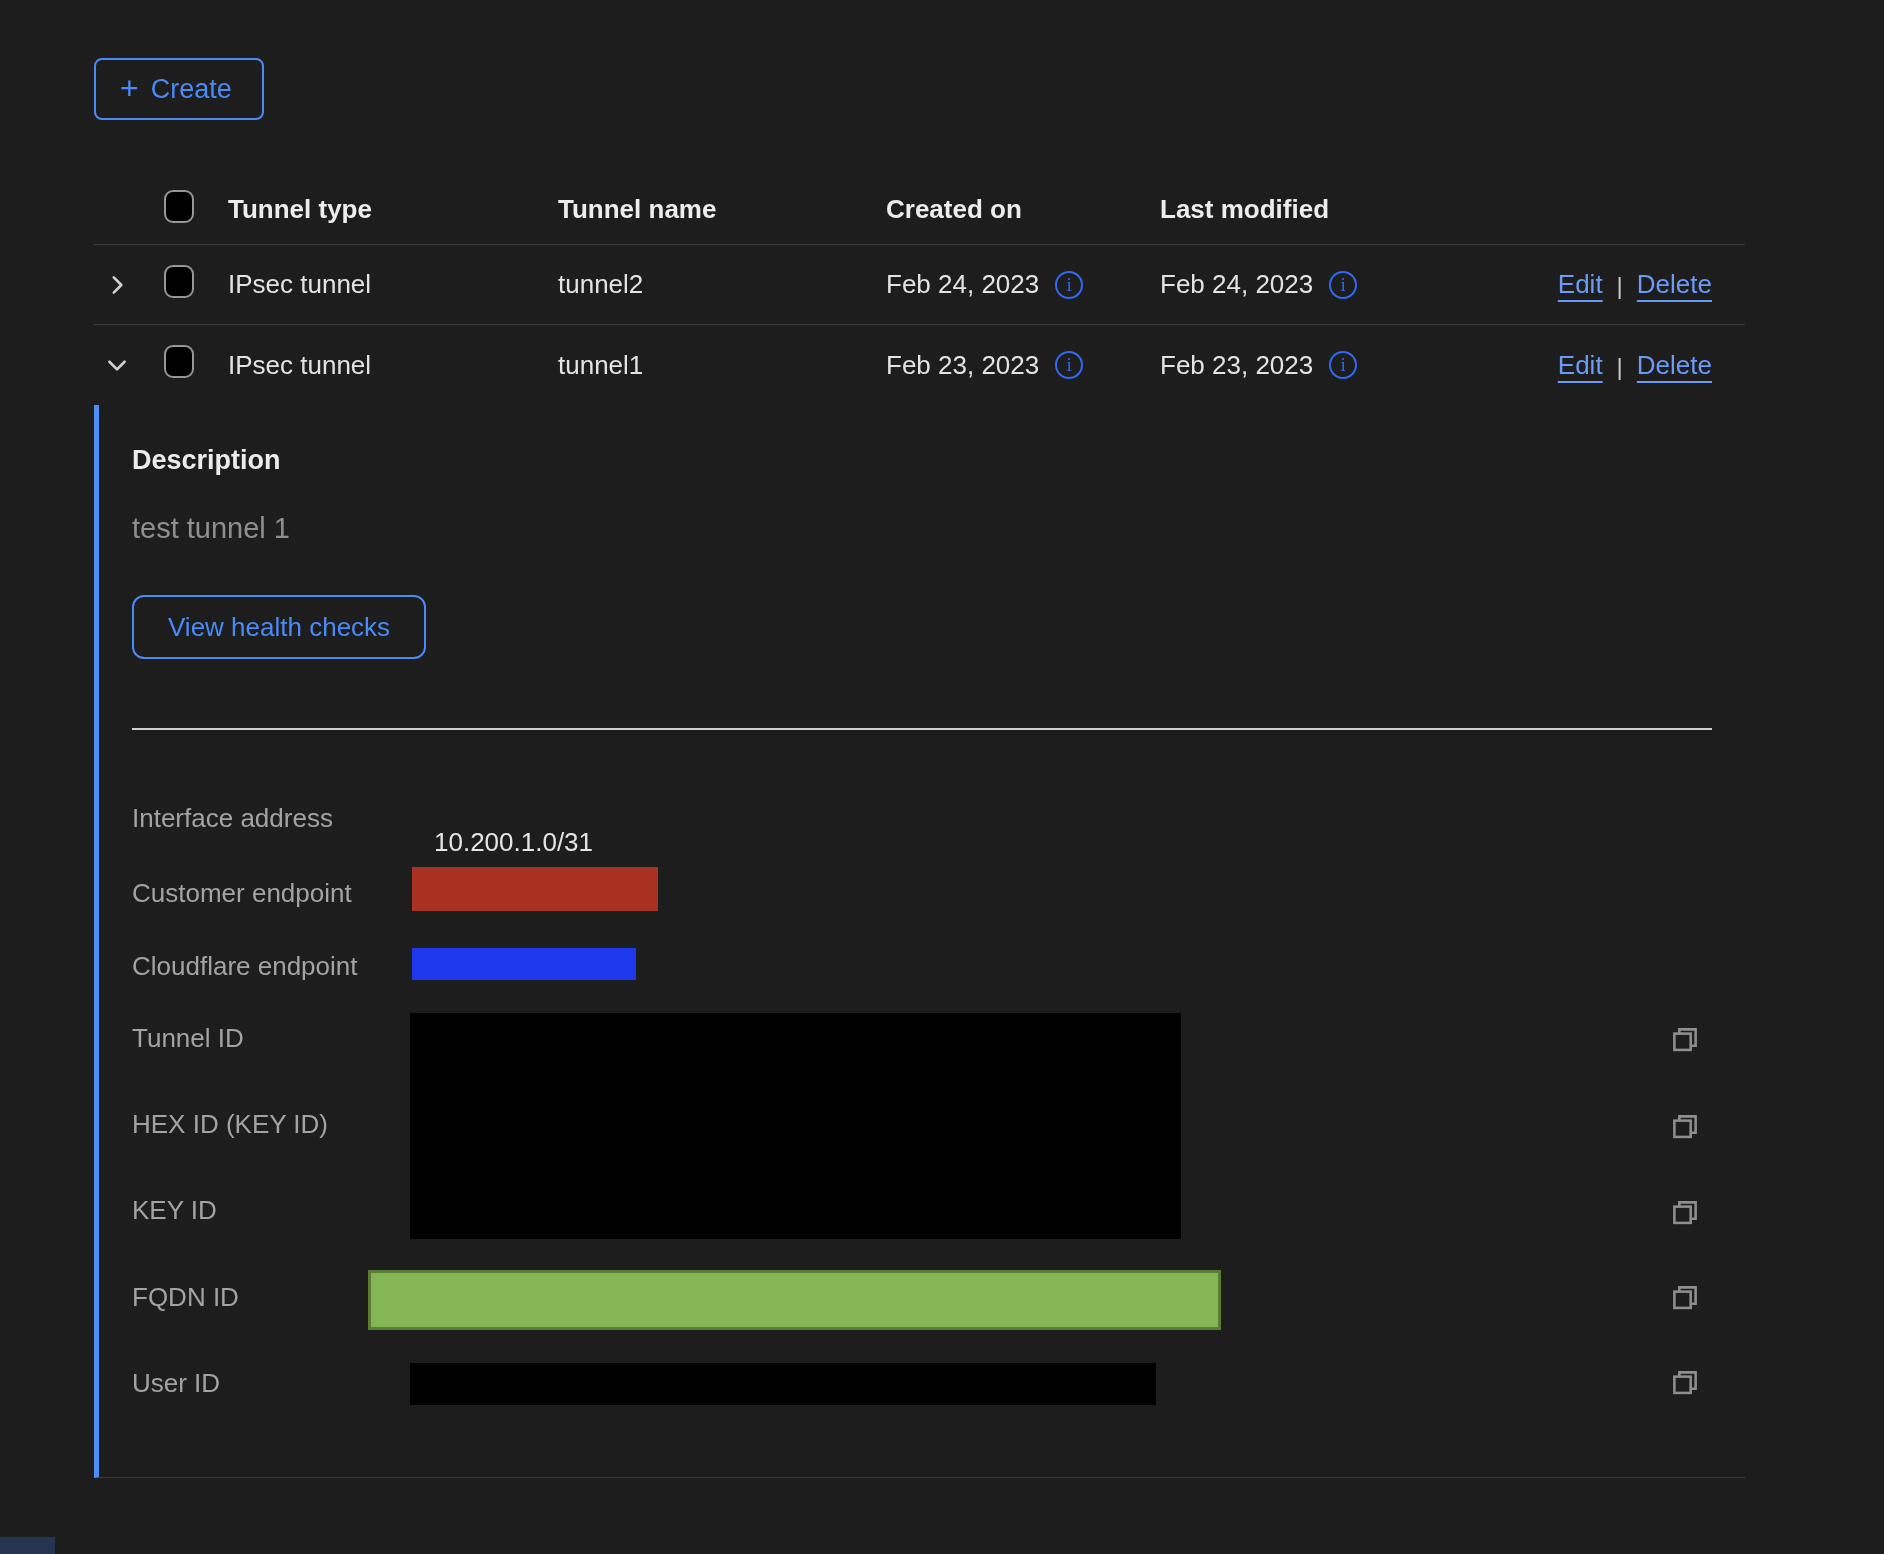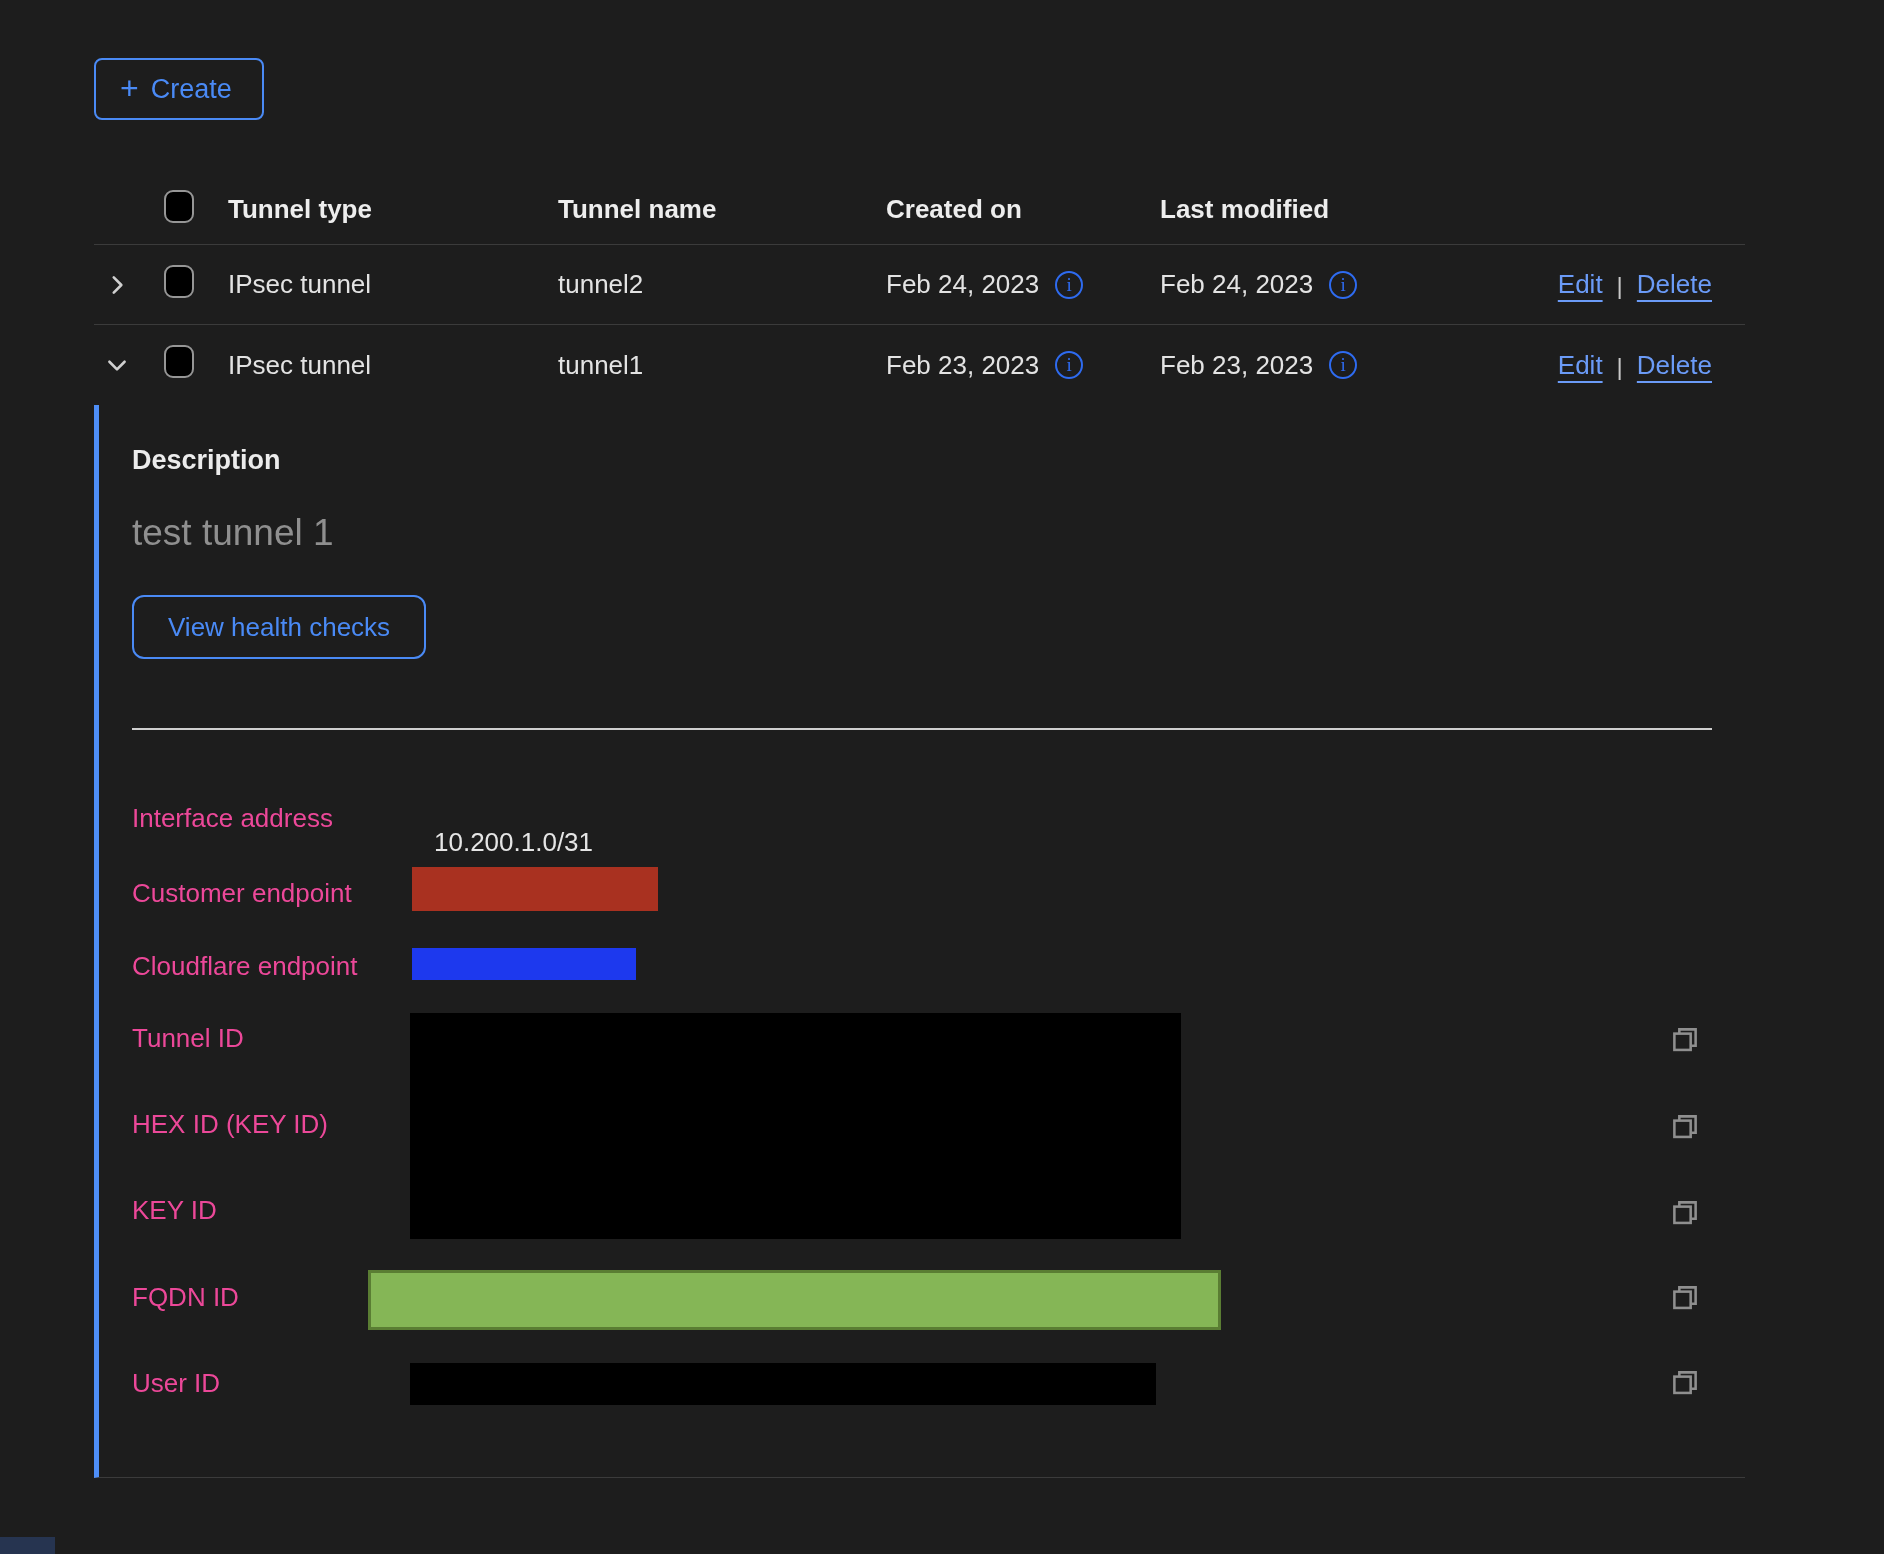--- a/index.html
+++ b/index.html
@@ -66,23 +66,23 @@
   }
   .action-sep{color:#c9c9c9;font-size:24px;}
 
   
   .panel{
     position:absolute;left:94px;top:405px;width:1651px;height:1073px;
     border-left:5px solid #4e8ef7;
     border-bottom:1px solid var(--border);
   }
   .panel .abs{position:absolute;}
-  .p-label{height:40px;line-height:40px;font-size:26px;color:#ec4899;white-space:nowrap;}
+  .p-label{height:40px;line-height:40px;font-size:26px;color:#a3a3a3;white-space:nowrap;}
   .desc-label{left:33px;top:35px;font-size:27px;font-weight:700;color:#ececec;}
-  .desc-value{left:33px;top:107px;font-size:37px;color:var(--muted);}
+  .desc-value{left:33px;top:107px;font-size:29px;color:var(--muted);}
   .health-btn{
     left:33px;top:190px;height:64px;padding:0 34px;
     display:flex;align-items:center;
     background:transparent;border:2px solid var(--accent);border-radius:12px;
     color:var(--accent);font-size:26px;cursor:pointer;
     font-family:"Liberation Sans", sans-serif;
   }
   .panel-divider{left:33px;top:323px;width:1580px;height:0;border-top:2px solid #cfcfcf;}
 
   .redaction{display:block;}

